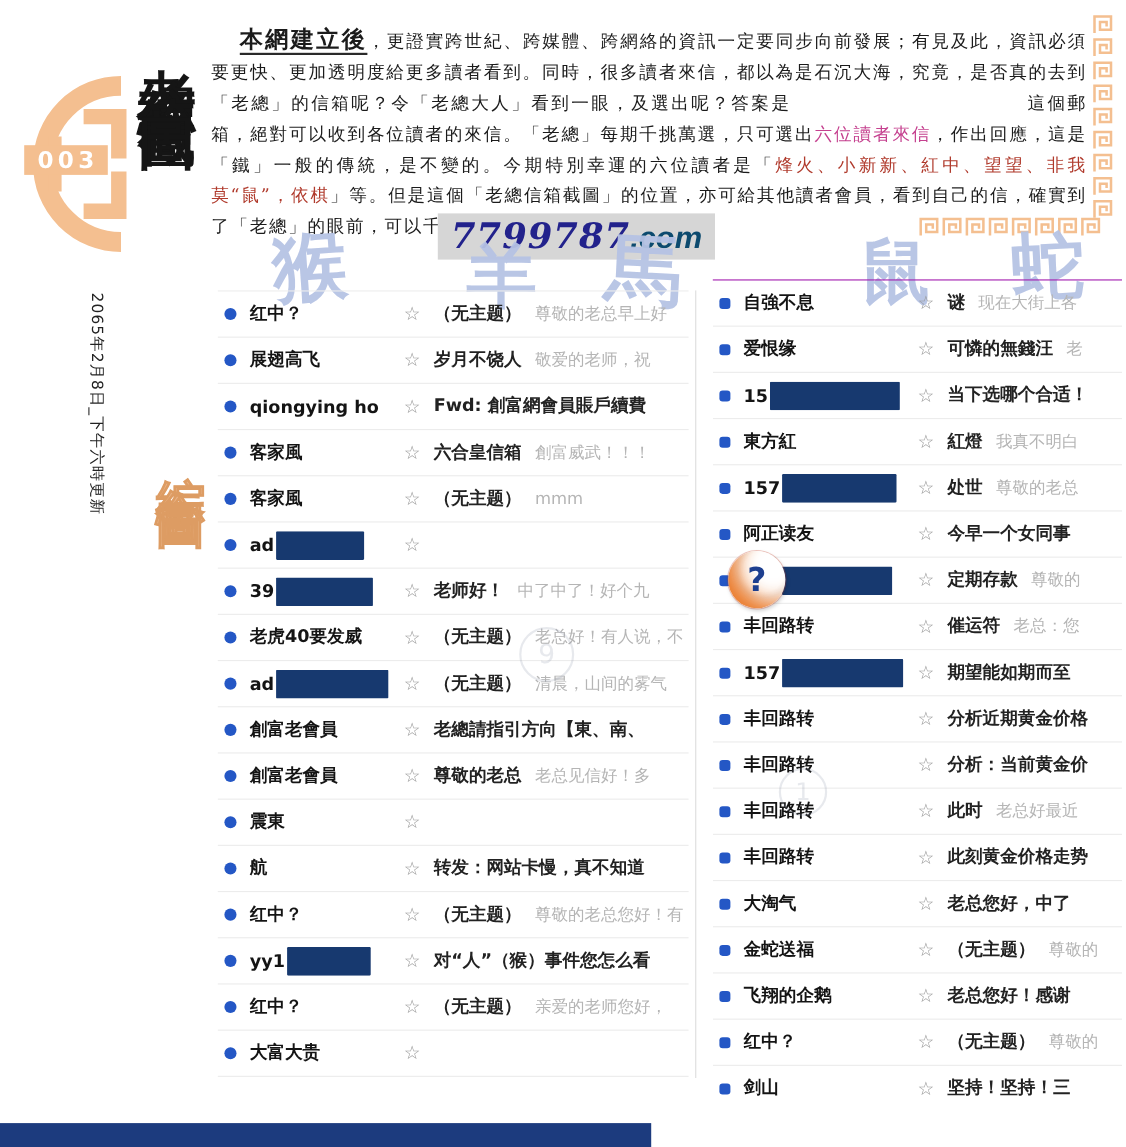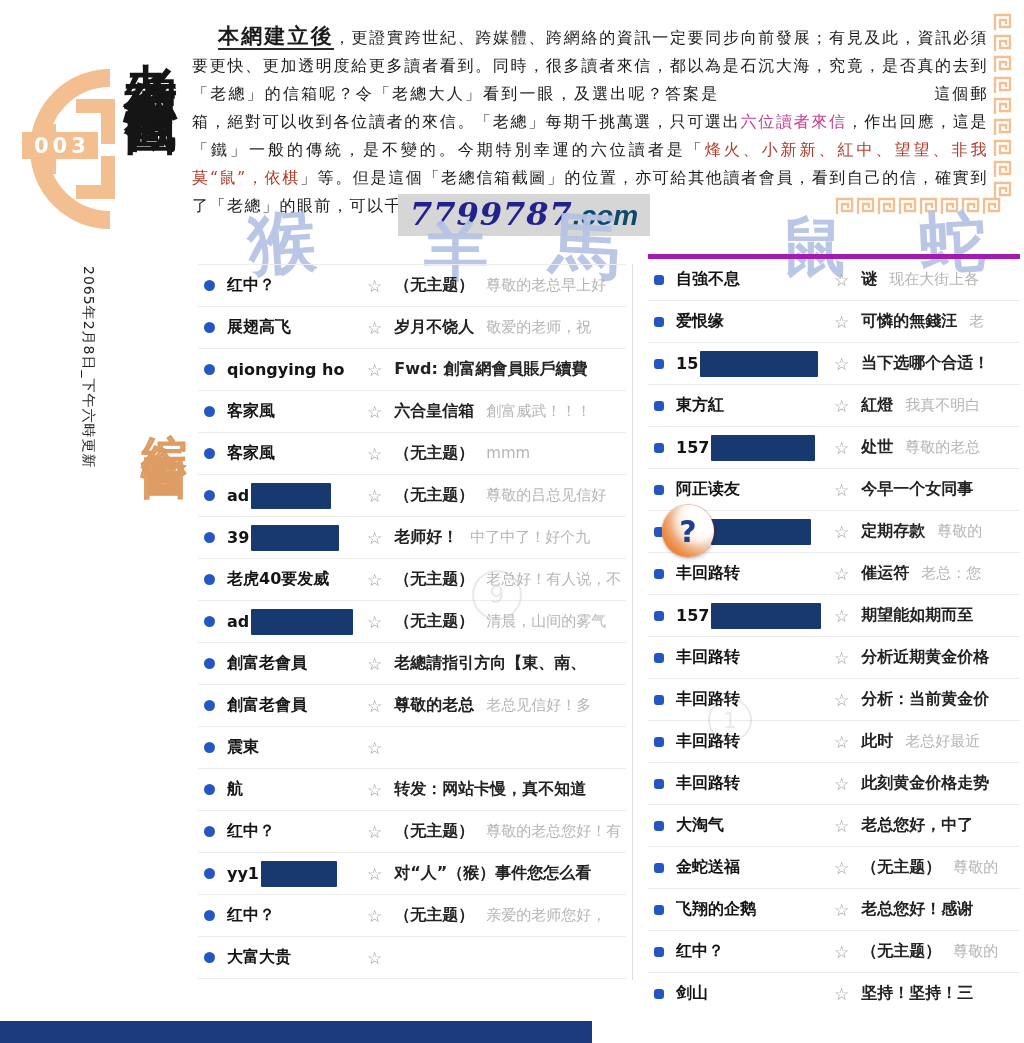--- a/index.html
+++ b/index.html
@@ -42,21 +42,21 @@
   .zodiac{position:absolute;color:#b6c3e4;font-family:"DejaVu Serif",serif;font-weight:bold;opacity:.95;z-index:1;}
   .z0{left:248px;top:198px;font-size:68px;transform:rotate(-4deg);}
   .z1{left:424px;top:208px;font-size:64px;}
   .z2{left:550px;top:200px;font-size:70px;transform:rotate(3deg);}
   .z3{left:782px;top:204px;font-size:64px;}
   .z4{left:920px;top:198px;font-size:66px;transform:rotate(-3deg);}
 
   
   .mail-list{position:absolute;z-index:2;}
   #left-list{left:198px;top:264px;width:428px;border-top:1px solid #ededed;}
-  #right-list{left:648px;top:254px;width:372px;height:744px;overflow:hidden;border-top:5px solid #a21caf;}
+  #right-list{left:648px;top:254px;width:372px;height:744px;overflow:hidden;border-top:1px solid #a21caf;}
   .mail-row{height:41px;display:flex;align-items:center;border-bottom:1px solid #ececec;position:relative;}
   .dot{flex:0 0 11px;width:11px;height:11px;border-radius:50%;background:#2457c5;margin:0 12px 0 6px;}
   #right-list .dot{width:10px;flex-basis:10px;height:10px;border-radius:3px;}
   .sender{flex:0 0 132px;display:flex;align-items:center;font-weight:bold;font-size:16px;color:#141414;
           white-space:nowrap;overflow:hidden;}
   #right-list .sender{flex-basis:150px;}
   .redaction{display:inline-block;height:26px;background:#17396f;margin-left:2px;border-radius:1px;}
   .star{flex:0 0 auto;margin:0 12px 0 8px;font-size:17px;color:#9a9a9a;cursor:pointer;}
   .subjwrap{flex:1 1 auto;white-space:nowrap;overflow:hidden;}
   .subject{font-weight:bold;font-size:16px;color:#222;}
@@ -269,24 +269,20 @@
     </span>
 
   </div>
       <div class="mail-row">
     <span class="dot"></span>
     <span class="sender">
       <span class="sender-text">ad</span>
       <span class="redaction" style="width: 80px;"></span>
     </span>
     <span class="star">☆</span>
-    <span class="subjwrap">
-      <span class="subject">（无主题）</span>
-      <span class="preview">尊敬的吕总见信好</span>
-    </span>
 
   </div>
       <div class="mail-row">
     <span class="dot"></span>
     <span class="sender">
       <span class="sender-text">39</span>
       <span class="redaction" style="width: 88px;"></span>
     </span>
     <span class="star">☆</span>
     <span class="subjwrap">

